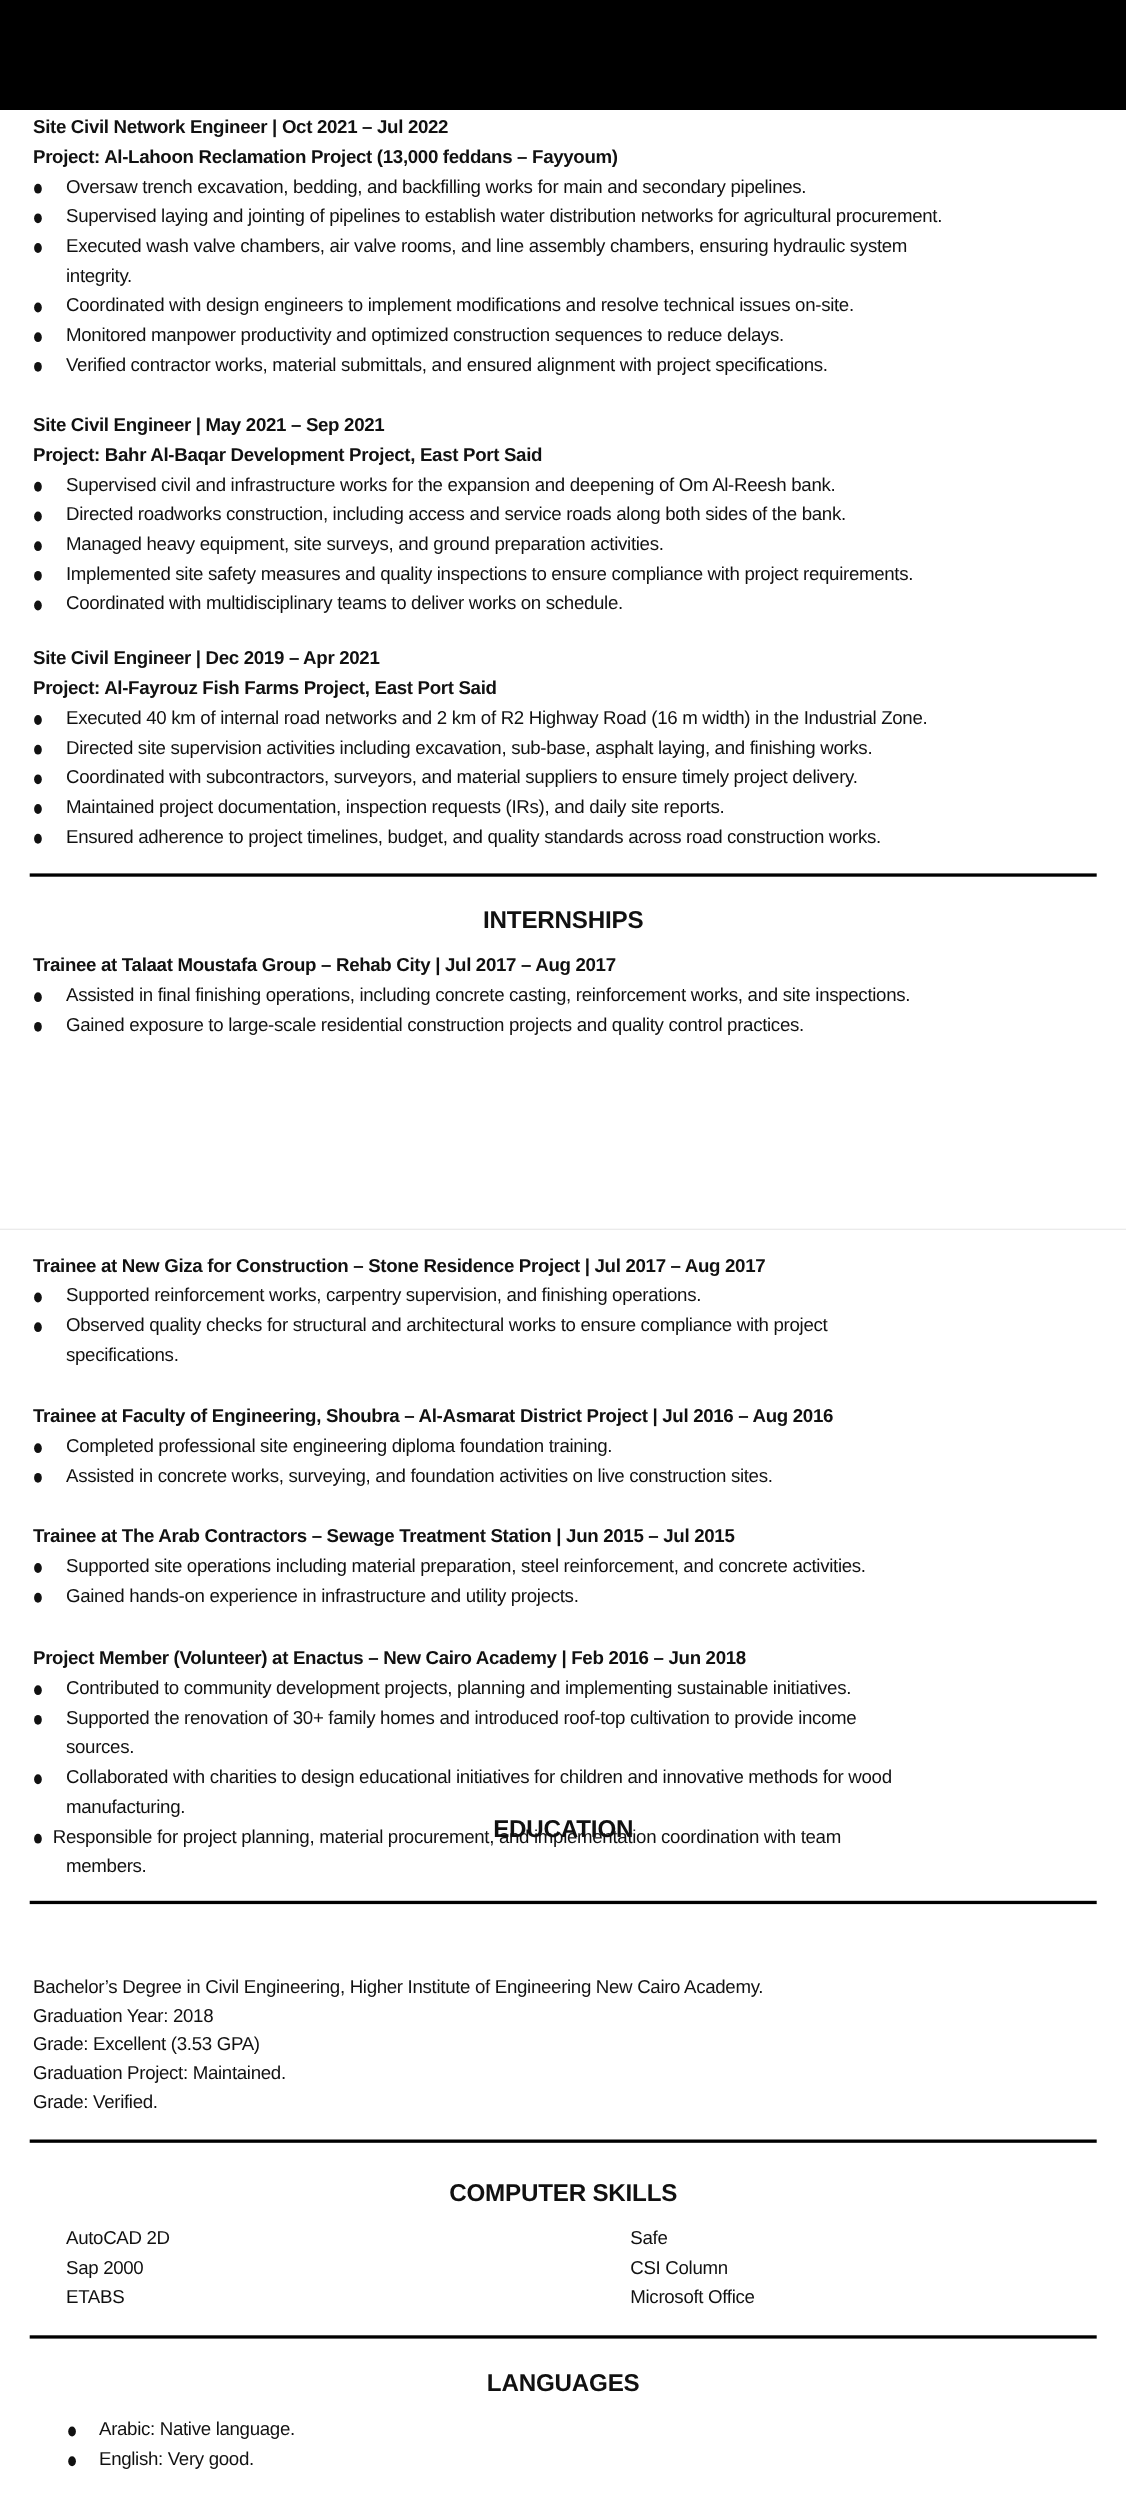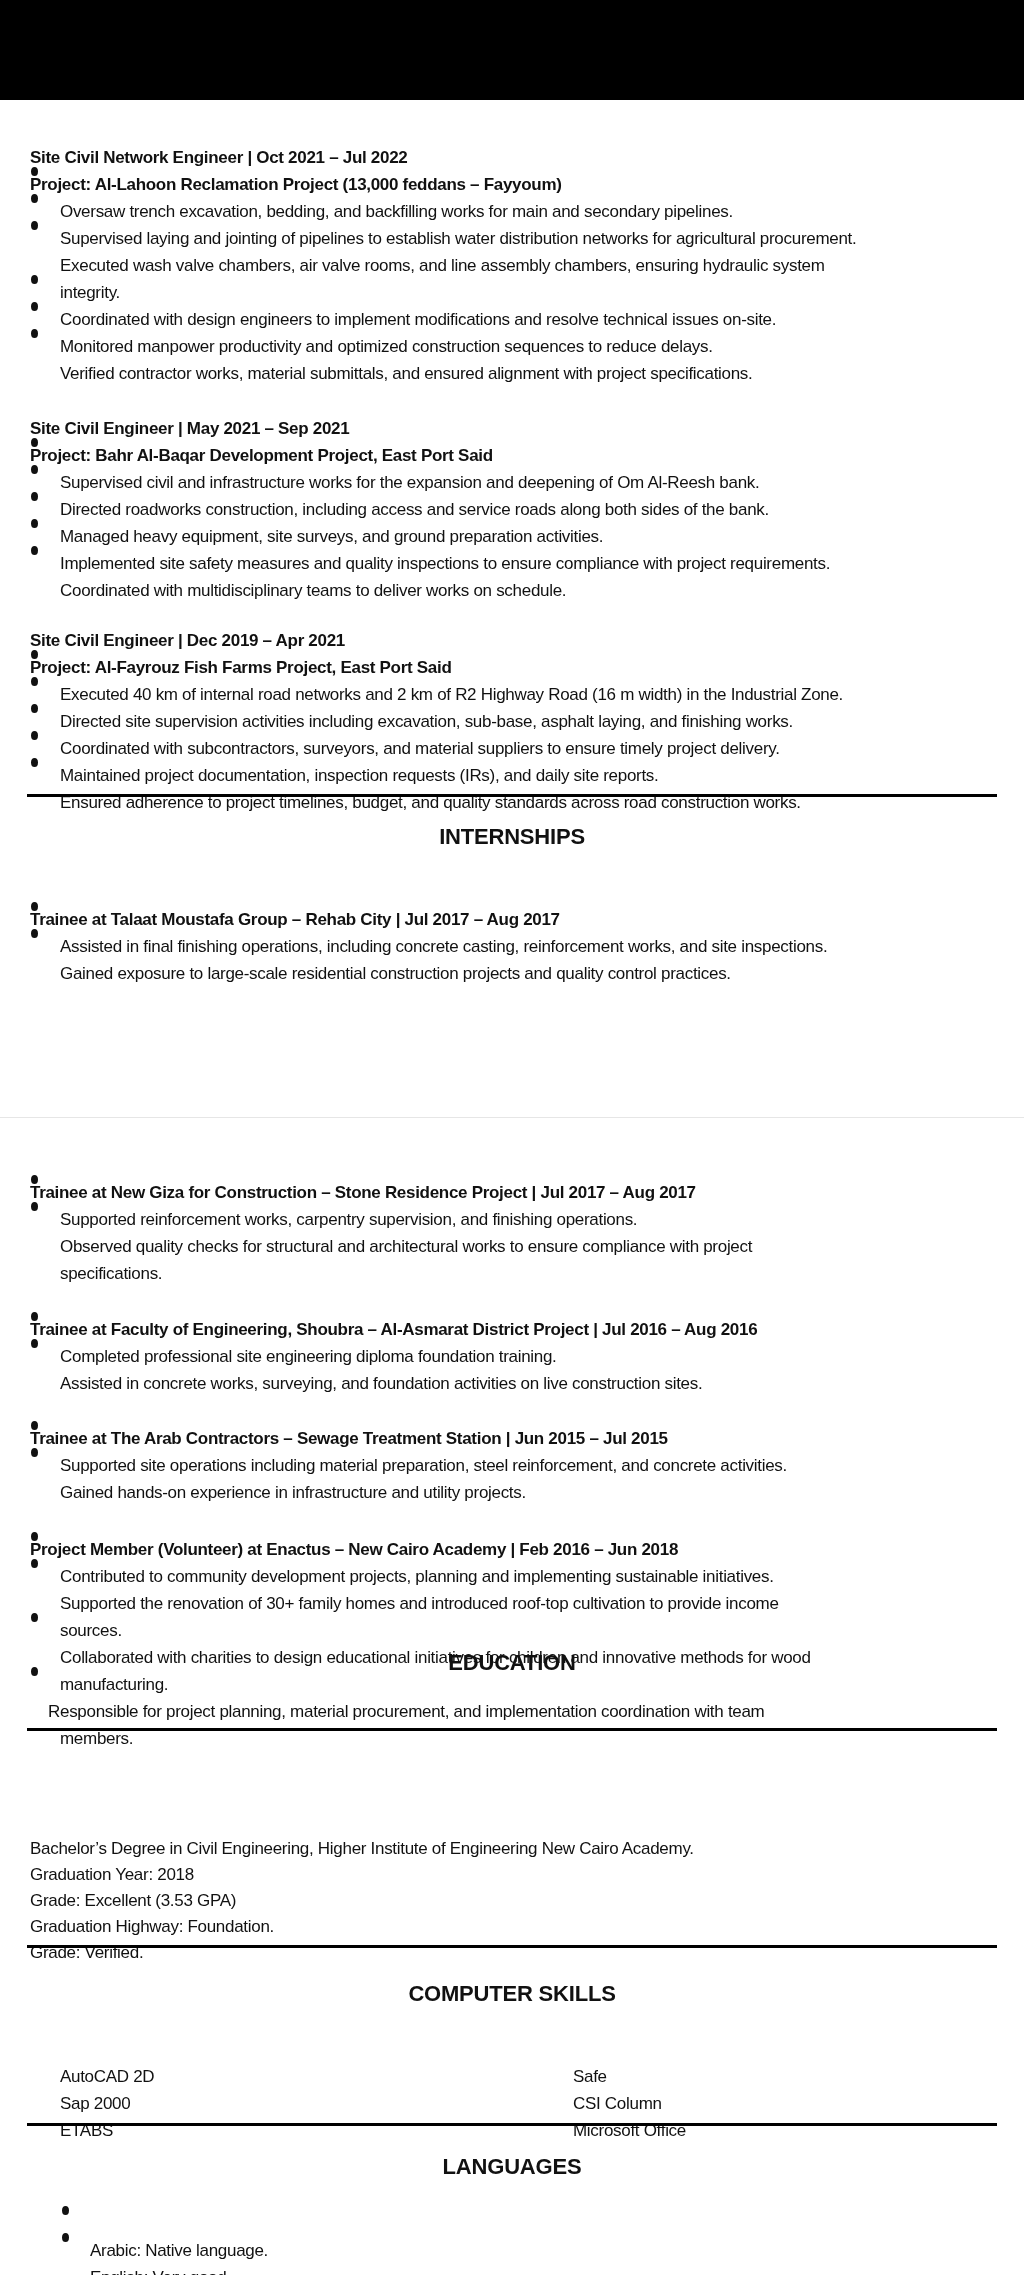--- a/index.html
+++ b/index.html
@@ -1,19 +1,19 @@
 <!DOCTYPE html>
 <html><head>
 <meta charset="utf-8">
 <style>
   html, body { margin: 0; padding: 0; background: #ffffff; }
   body { width: 1024px; height: 2275px; position: relative; overflow: hidden;
          font-family: "Liberation Sans", sans-serif; color: #111; }
   .topbar { position: absolute; left: 0; top: 0; width: 1024px; height: 100px; background: #000; }
-  .abs { position: absolute; margin-top: 42px; }
+  .abs { position: absolute; }
   .t { font-size: 17px; letter-spacing: -0.3px; white-space: nowrap; line-height: 20px; }
   .b { font-weight: bold; }
   .bul { position: absolute; width: 7px; height: 9px; border-radius: 50%; background: #111; }
   .hr { position: absolute; left: 27px; width: 970px; height: 3px; background: #000; }
   .sec { position: absolute; left: 0; width: 1024px; text-align: center; font-weight: bold; font-size: 22px; letter-spacing: -0.2px; }
   .pagegap { position: absolute; left: 0; width: 1024px; height: 1px; background: #e6e6e6; }
 </style>
 </head>
 <body>
 
@@ -103,21 +103,21 @@
 <span class="bul" style="left:31px;top:1667px"></span>
 <div class="abs t" style="left:48px;top:1660px">Responsible for project planning, material procurement, and implementation coordination with team</div>
 <div class="abs t" style="left:60px;top:1687px">members.</div>
 
 <div class="hr" style="top:1728px"></div>
 
 <div class="sec" style="top:1650px">EDUCATION</div>
 <div class="abs t" style="left:30px;top:1797px">Bachelor’s Degree in Civil Engineering, Higher Institute of Engineering New Cairo Academy.</div>
 <div class="abs t" style="left:30px;top:1823px">Graduation Year: 2018</div>
 <div class="abs t" style="left:30px;top:1849px">Grade: Excellent (3.53 GPA)</div>
-<div class="abs t" style="left:30px;top:1875px">Graduation Highway: Foundation.</div>
+<div class="abs t" style="left:30px;top:1875px">Graduation Project: Maintained.</div>
 <div class="abs t" style="left:30px;top:1901px">Grade: Verified.</div>
 
 <div class="hr" style="top:1945px"></div>
 
 <div class="sec" style="top:1981px">COMPUTER SKILLS</div>
 <div class="abs t" style="left:60px;top:2025px">AutoCAD 2D</div>
 <div class="abs t" style="left:60px;top:2052px">Sap 2000</div>
 <div class="abs t" style="left:60px;top:2079px">ETABS</div>
 <div class="abs t" style="left:573px;top:2025px">Safe</div>
 <div class="abs t" style="left:573px;top:2052px">CSI Column</div>

